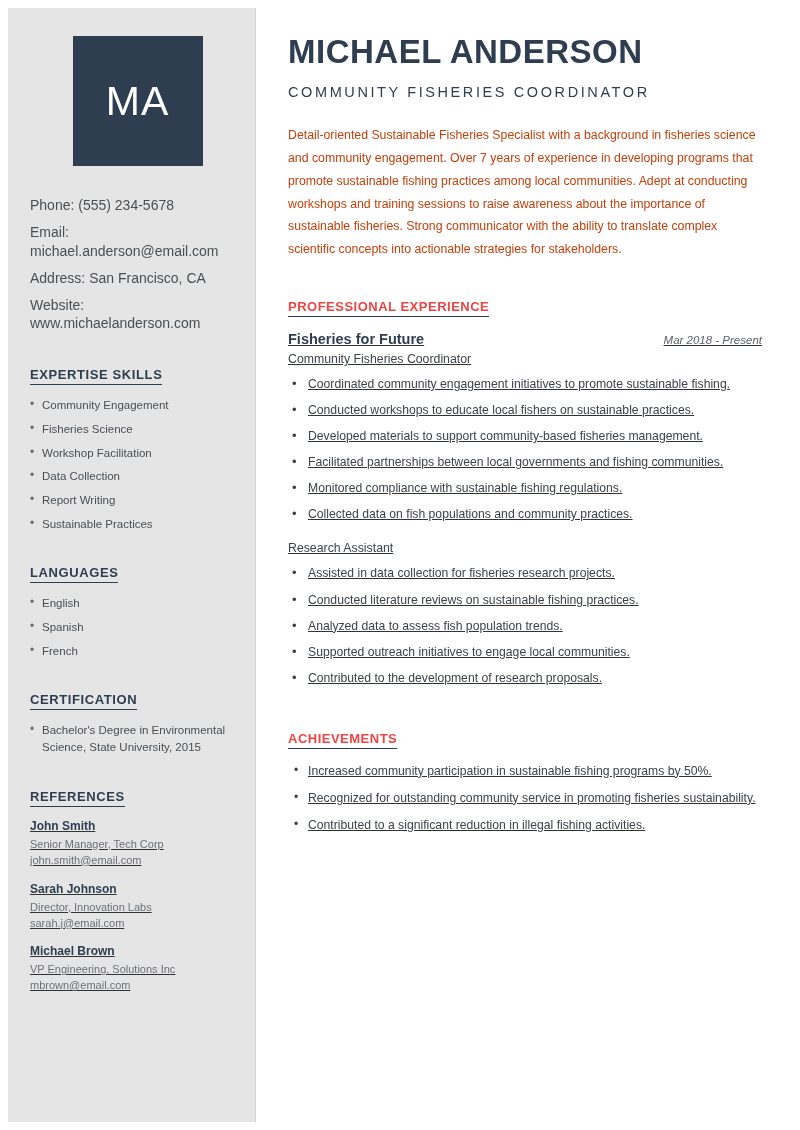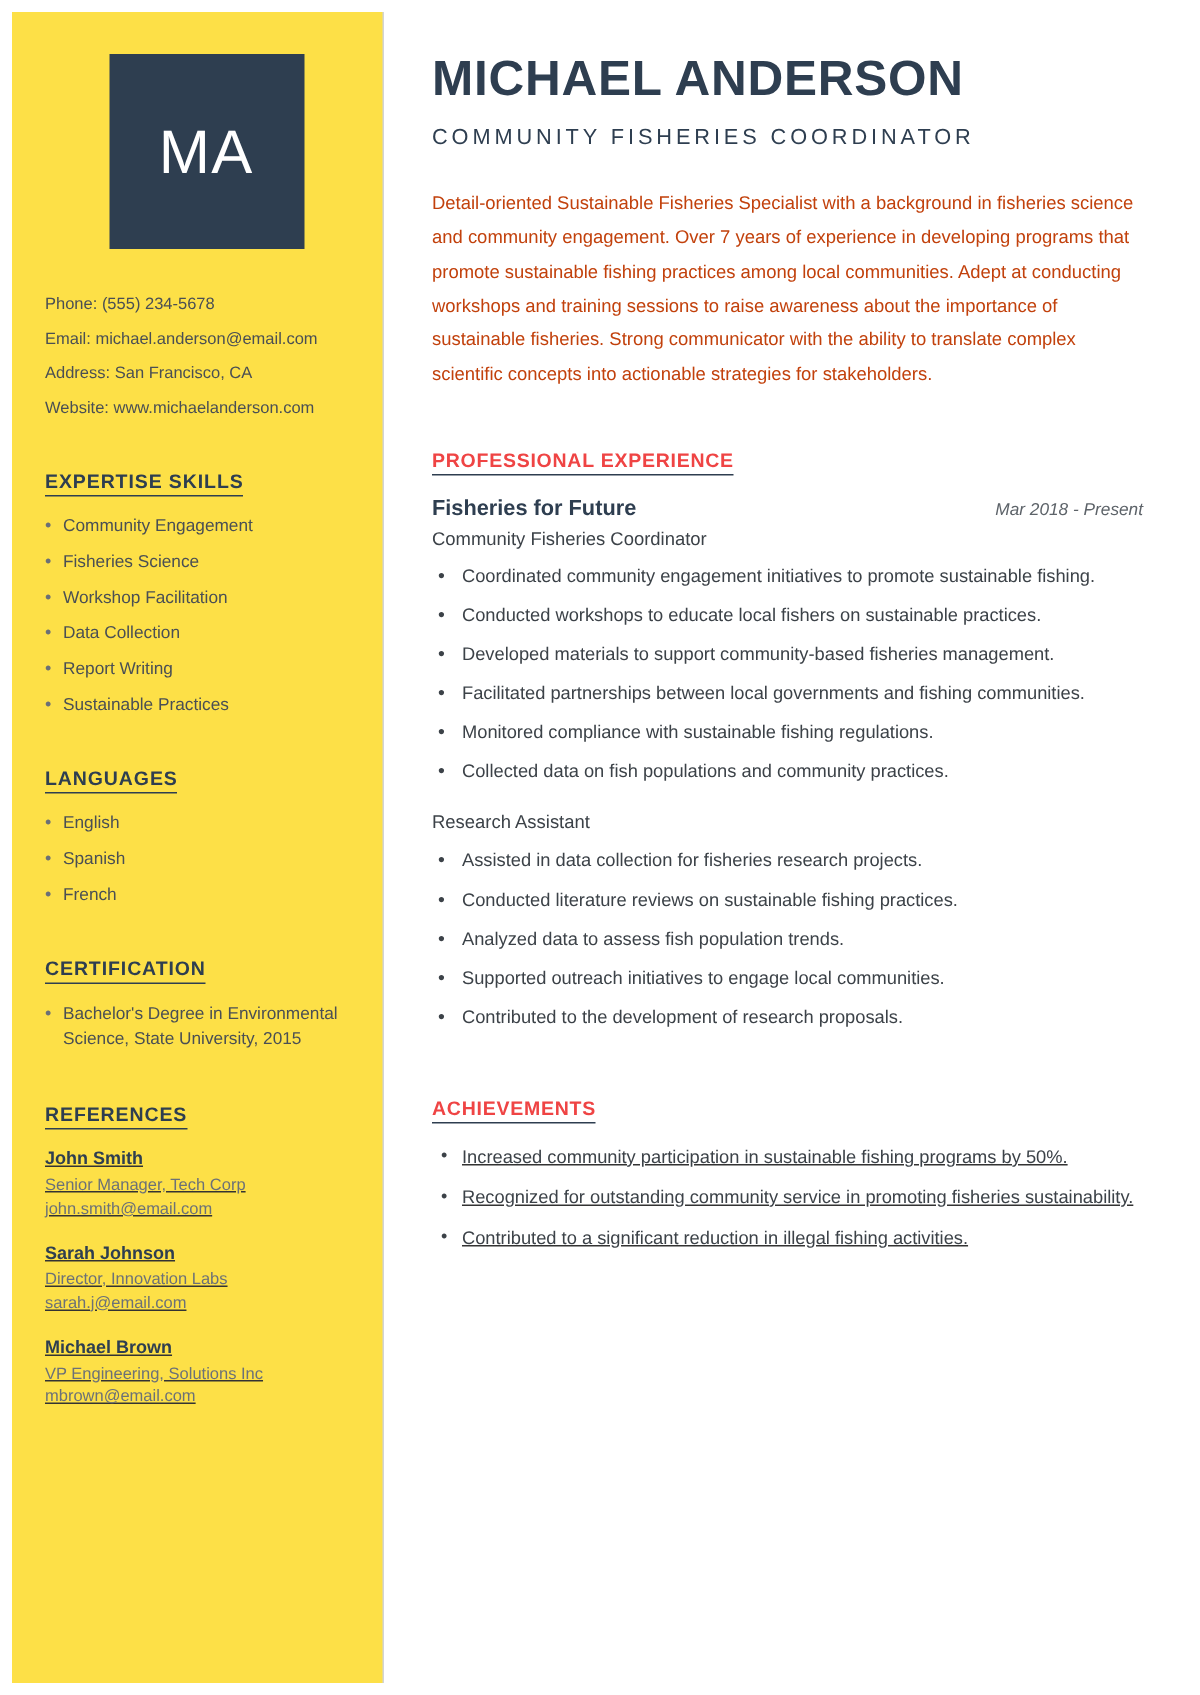--- a/index.html
+++ b/index.html
@@ -19,21 +19,21 @@
     width: 800px;
     height: 1130px;
     background: #ffffff;
     display: flex;
     box-sizing: border-box;
     padding: 8px 8px 8px 8px;
   }
   .sidebar {
     width: 248px;
     min-width: 248px;
-    background: #fde047;
+    background: #e5e5e5;
     box-sizing: border-box;
     padding: 18px 11px 20px 22px;
     position: relative;
   }
   .sidebar::after {
     content: "";
     position: absolute;
     top: 0;
     right: 0;
     width: 1px;
@@ -61,21 +61,21 @@
     align-items: center;
     justify-content: center;
     font-size: 41px;
     letter-spacing: 1px;
     font-weight: 400;
   }
   .contact-block {
     margin-top: 30px;
   }
   .contact-line {
-    font-size: 11px;
+    font-size: 14px;
     color: #4a4f54;
     line-height: 1.35;
     margin-bottom: 8px;
   }
   .side-heading {
     font-size: 13px;
     font-weight: bold;
     color: #2e3e50;
     letter-spacing: 0.6px;
     border-bottom: 1.5px solid #2e3e50;
@@ -149,20 +149,21 @@
     color: #ef4444;
     letter-spacing: 0.5px;
     border-bottom: 1.5px solid #2e3e50;
     display: inline-block;
     padding-bottom: 2px;
     margin-top: 26px;
     margin-bottom: 14px;
   }
   .job {
     margin-bottom: 18px;
+    text-decoration: underline;
   }
   .job-row {
     display: flex;
     align-items: baseline;
     justify-content: space-between;
   }
   .job-title {
     font-size: 14.5px;
     font-weight: bold;
     color: #2e3e50;

